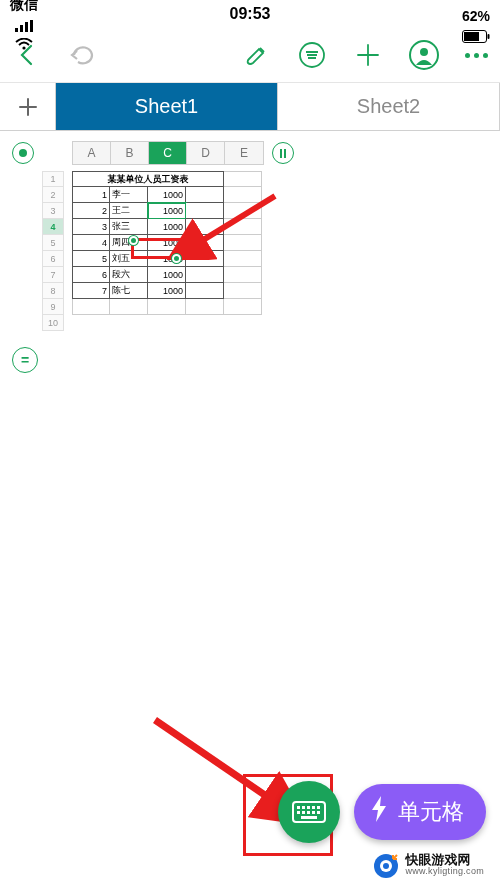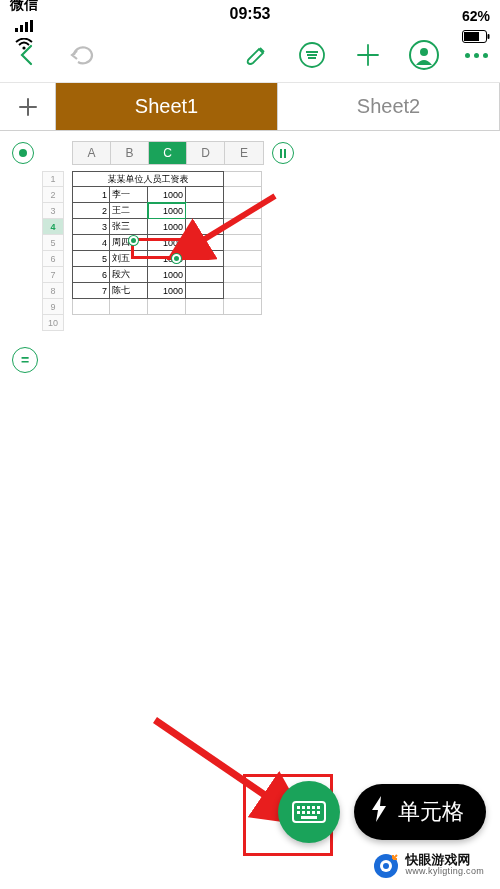--- a/index.html
+++ b/index.html
@@ -20,21 +20,21 @@
   .avatar-circle { width: 30px; height: 30px; border: 2.5px solid #1aa35a; border-radius: 50%; display:flex; align-items:center; justify-content:center; }
   .more-dots { display:flex; gap:4px; }
   .more-dots span { width:5px; height:5px; background:#1aa35a; border-radius:50%; }
   .divider { height:1px; background:#e5e5e5; }
 
   
   .sheet-tabs { height: 48px; display:flex; align-items:stretch; border-bottom:1px solid #d0d0d0;}
   .add-sheet { width:56px; display:flex; align-items:center; justify-content:center; border-right:1px solid #d0d0d0;}
   .add-sheet svg { stroke:#555; }
   .sheet-tab { flex:1; display:flex; align-items:center; justify-content:center; font-size:20px; color:#8a8a8a; border-right:1px solid #d0d0d0;}
-  .sheet-tab.active { background:#a16207; color:#fff; }
+  .sheet-tab.active { background:#0369a1; color:#fff; }
 
   
   .col-area { display:flex; align-items:center; padding:10px 12px 6px 12px; gap:8px;}
   .mini-circle { width:22px; height:22px; border:1.8px solid #1aa35a; border-radius:50%; display:flex; align-items:center; justify-content:center;}
   .mini-circle.pause::before, .mini-circle.pause::after { content:""; width:2px; height:9px; background:#1aa35a; margin:0 1.3px; display:inline-block;}
   .mini-circle.dot::before { content:""; width:8px; height:8px; border-radius:50%; background:#1aa35a; display:block;}
   .col-headers { display:flex; border:1px solid #cfcfcf; }
   .col-h { width:38px; height:22px; display:flex; align-items:center; justify-content:center; font-size:12px; color:#777; border-right:1px solid #cfcfcf; background:#f5f5f5;}
   .col-h:last-child{border-right:none;}
   .col-h.sel { background:#1aa35a; color:#fff; }
@@ -58,32 +58,32 @@
   .eq-btn { margin:8px 12px; width:26px; height:26px; border:1.6px solid #1aa35a; border-radius:50%; display:flex; align-items:center; justify-content:center; color:#1aa35a; font-size:14px; font-weight:600;}
 
   
   .anno { position:fixed; pointer-events:none; }
   .red-box { position:fixed; border:3px solid #e81e1e; pointer-events:none;}
   .sel-handle { position:fixed; width:9px; height:9px; background:#1aa35a; border:2px solid #fff; border-radius:50%; box-shadow:0 0 0 1px #1aa35a; pointer-events:none;}
 
   
   .fab-area { position:fixed; bottom:46px; right:14px; display:flex; align-items:center; gap:14px;}
   .fab-round { width:62px; height:62px; background:#1aa35a; border-radius:50%; display:flex; align-items:center; justify-content:center; box-shadow:0 3px 6px rgba(0,0,0,.25);}
-  .fab-pill { height:56px; background:#000000; border-radius:28px; display:flex; align-items:center; padding:0 22px 0 16px; color:#fff; font-size:22px; gap:10px; box-shadow:0 3px 6px rgba(0,0,0,.25);}
+  .fab-pill { height:56px; background:#8b5cf6; border-radius:28px; display:flex; align-items:center; padding:0 22px 0 16px; color:#fff; font-size:22px; gap:10px; box-shadow:0 3px 6px rgba(0,0,0,.25);}
   .bolt { color:#fff; font-size:24px;}
 
   
   .watermark { position:fixed; bottom:8px; right:10px; display:flex; gap:6px; background:rgba(255,255,255,.85); padding:2px 6px; border-radius:4px;}
   .wm-logo { width:26px; height:26px; }
   .wm-text { display:flex; flex-direction:column; line-height:1.05;}
   .wm-text .t1{ font-size:13px; font-weight:700; color:#111;}
   .wm-text .t2{ font-size:9px; color:#666; letter-spacing:.3px;}
 
   
-  .title-row .cell { border-right:1px solid #555;}
+  .title-row .cell { border-right:1px solid #555;font-weight:bold;}
 </style>
 </head>
 <body>
 
 <div class="status-bar">
   <div class="status-left">
     <span class="back-chip">
       <svg width="10" height="10" viewBox="0 0 10 10">
           <path d="M6 1 L2 5 L6 9" stroke="#fff" stroke-width="1.6" fill="none"></path>
         </svg>

